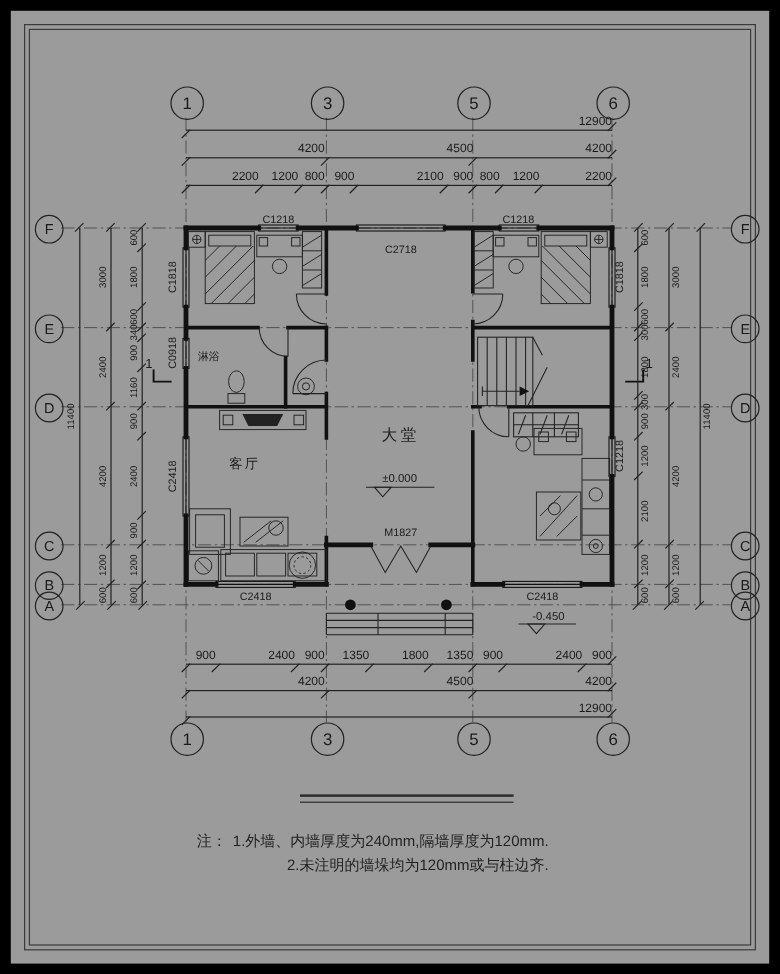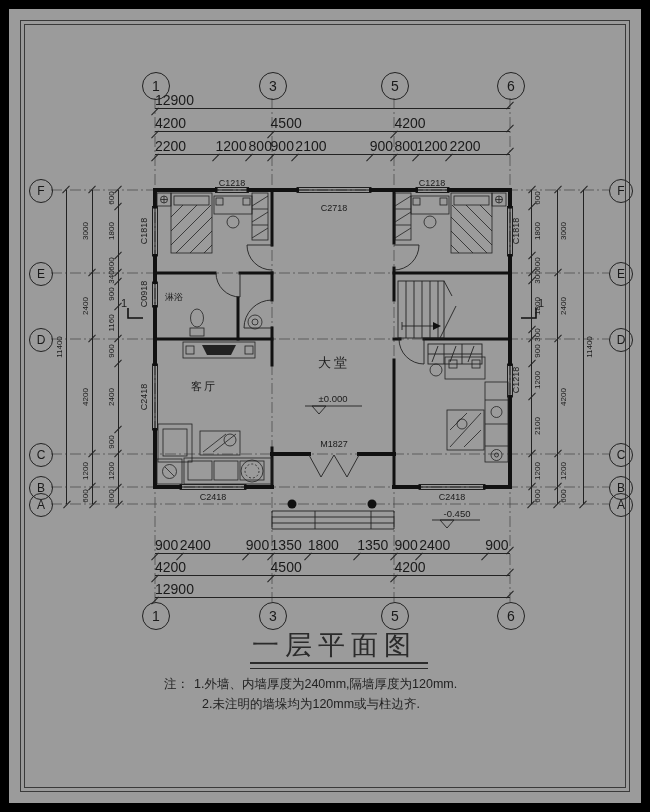--- a/index.html
+++ b/index.html
@@ -17,22 +17,22 @@
   .axc.tb{width:26px;height:26px;font-size:14px;}
   .axc.lr{width:22px;height:22px;font-size:12px;}
 
   
   .dim-row{position:absolute;display:flex;z-index:3;}
   .dim-row .seg{position:relative;border-bottom:1px solid #222;flex-basis:0;}
   .dim-row .seg::before{content:"";position:absolute;left:-5px;bottom:-4px;width:10px;height:1px;
        background:#222;transform:rotate(-45deg);}
   .dim-row::after{content:"";position:absolute;right:-5px;bottom:3px;width:10px;height:1px;
        background:#222;transform:rotate(-45deg);}
-  .dim-row .seg span{position:absolute;left:0;right:0;bottom:1px;text-align:left;
-       font-size:14px;line-height:1;white-space:nowrap;color:#1a1a1a;}
+  .dim-row .seg span{position:absolute;left:0;right:0;bottom:1px;text-align:right;
+       font-size:10px;line-height:1;white-space:nowrap;color:#1a1a1a;}
 
   .dim-col{position:absolute;display:flex;flex-direction:column;z-index:3;}
   .dim-col .vseg{position:relative;flex-basis:0;}
   .dim-col.left .vseg{border-right:1px solid #222;}
   .dim-col.right .vseg{border-left:1px solid #222;}
   .dim-col.left .vseg::before{content:"";position:absolute;right:-5px;top:-1px;width:10px;height:1px;
        background:#222;transform:rotate(-45deg);}
   .dim-col.right .vseg::before{content:"";position:absolute;left:-5px;top:-1px;width:10px;height:1px;
        background:#222;transform:rotate(-45deg);}
   .dim-col.left::after{content:"";position:absolute;right:-5px;bottom:-1px;width:10px;height:1px;
@@ -40,22 +40,22 @@
   .dim-col.right::after{content:"";position:absolute;left:-5px;bottom:-1px;width:10px;height:1px;
        background:#222;transform:rotate(-45deg);}
   .dim-col .vseg span{position:absolute;top:50%;left:50%;transform:translate(-50%,-50%) rotate(-90deg);
        font-size:8px;line-height:1;white-space:nowrap;color:#1a1a1a;}
 
   
   .title-text{position:absolute;left:252px;top:627px;font-size:27px;letter-spacing:6px;color:#2b2b2b;z-index:3;}
   .title-underline{position:absolute;left:250px;top:662px;width:178px;height:4px;
        border-top:2px solid #2b2b2b;border-bottom:1px solid #2b2b2b;z-index:3;}
   .title-scale{position:absolute;left:455px;top:629px;font-size:25px;letter-spacing:2px;color:#2b2b2b;z-index:3;}
-  .notes{position:absolute;left:164px;top:674px;font-size:12.5px;line-height:20px;color:#222;z-index:3;}
-  .notes .indent{padding-left:38px;}
+  .notes{position:absolute;left:164px;top:691px;font-size:12.5px;line-height:20px;color:#222;z-index:3;}
+  .notes .indent{padding-left:38px;text-align:right;}
   .notes .prefix{margin-right:5px;}
 
   
   .wm{position:absolute;left:467px;top:727px;width:156px;height:56px;background:#fff;z-index:6;
       display:flex;flex-direction:column;align-items:center;justify-content:center;}
   .wm-cn{font-size:21px;font-weight:bold;letter-spacing:4px;color:#111;line-height:1.1;}
   .wm-en{font-size:15px;font-weight:bold;color:#1a1acd;line-height:1.2;}
 </style>
 </head>
 <body>
@@ -522,21 +522,20 @@
     <div class="vseg" style="flex-grow:600;">
         <span>600</span>
       </div>
   </div>
   <div class="dim-col right" style="left:583px;top:190px;width:13px;height:314px;">
     <div class="vseg" style="flex-grow:11400;">
         <span>11400</span>
       </div>
   </div>
 
-  <div class="title-text">一层平面图</div>
   <div class="title-underline"></div>
 
   <div class="notes">
     <div class="note-line"><span class="prefix">注：</span><span>1.外墙、内墙厚度为240mm,隔墙厚度为120mm.</span></div>
     <div class="note-line indent"><span>2.未注明的墙垛均为120mm或与柱边齐.</span></div>
   </div>
 
 
   <div class="frame-line f1"></div>
   <div class="frame-line f2"></div>

